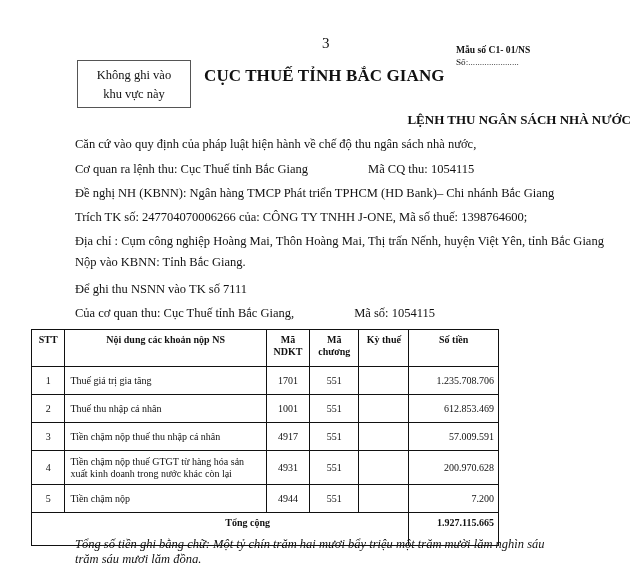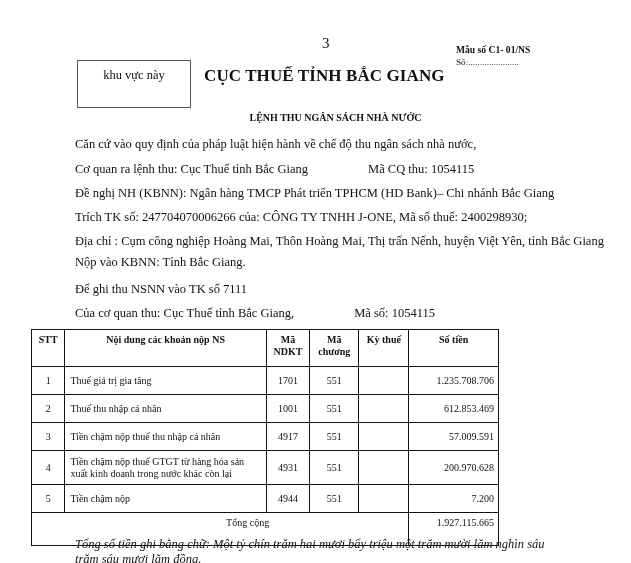--- a/index.html
+++ b/index.html
@@ -3,59 +3,60 @@
 <meta charset="utf-8">
 <style>
   html, body { margin:0; padding:0; background:#ffffff; }
   body { width:631px; height:563px; position:relative; overflow:hidden; font-family:"Liberation Serif", serif; color:#111; }
   .abs { position:absolute; }
   .page-num { left:322px; top:35px; font-size:15px; }
   .nowrite-box { left:77px; top:60px; width:114px; height:48px; border:1px solid #555; text-align:center; font-size:12.5px; line-height:19px; padding-top:5px; box-sizing:border-box; }
   .agency { left:204px; top:66px; font-size:17px; font-weight:bold; letter-spacing:0.1px; }
   .form-block { left:456px; top:44px; width:198px; text-align:left; font-family:Liberation Serif, serif; font-size:9.2px; line-height:12px; }
   .form-block .form-code { font-weight:bold; font-size:9.6px; }
-  .doc-title { left:0; width:631px; top:112px; text-align:center; font-size:10px; font-weight:bold; padding-left:40px; box-sizing:border-box; }
+  .doc-title { left:0; width:631px; top:112px; text-align:right; font-size:13px; font-weight:bold; padding-left:40px; box-sizing:border-box; }
   .line { left:75px; font-size:12.5px; white-space:nowrap; }
   .line .gap { display:inline-block; }
   table.tax { position:absolute; left:31px; top:329px; width:468px; border-collapse:collapse; font-size:10px; }
   table.tax td, table.tax th { border:1px solid #111; padding:0 5px; vertical-align:middle; }
   table.tax th { font-weight:bold; height:32px; vertical-align:top; padding-top:4px; text-align:center; line-height:12px; }
   table.tax td { height:27px; }
   table.tax tr.tall td { height:33px; }
   table.tax td.c { text-align:center; }
   table.tax td.r { text-align:right; padding-right:4px; }
-  table.tax tr.total td { font-weight:normal; height:28px; vertical-align:top; padding-top:4px; }
+  table.tax tr.total td { font-weight:bold; height:28px; vertical-align:top; padding-top:4px; }
   .words { left:75px; top:537px; width:490px; font-size:12.5px; font-style:italic; line-height:15px; }
 </style>
 </head>
 <body>
 
 <div class="abs page-num">3</div>
 
 <div class="abs nowrite-box">
+  <div>Không ghi vào</div>
   <div>khu vực này</div>
 </div>
 
 <div class="abs agency">CỤC THUẾ TỈNH BẮC GIANG</div>
 
 <div class="abs form-block">
   <div class="form-code">Mẫu số C1- 01/NS</div>
   <div>Số:......................</div>
 </div>
 
 <div class="abs doc-title">LỆNH THU NGÂN SÁCH NHÀ NƯỚC</div>
 
 <div class="abs line" style="top:137px;">Căn cứ vào quy định của pháp luật  hiện hành về chế độ thu ngân sách nhà nước,</div>
 
 <div class="abs line" style="top:162px;">
   <span>Cơ quan ra lệnh thu: Cục Thuế tỉnh Bắc Giang</span><span class="gap" style="width:60px;"></span><span>Mã CQ thu: 1054115</span>
 </div>
 
 <div class="abs line" style="top:186px;">Đề nghị NH (KBNN): Ngân hàng TMCP Phát triển TPHCM (HD Bank)– Chi nhánh Bắc Giang</div>
-<div class="abs line" style="top:210px;">Trích TK số: 247704070006266 của: CÔNG TY TNHH J-ONE, Mã số thuế: 2400298930;</div>
+<div class="abs line" style="top:210px;">Trích TK số: 247704070006266 của: CÔNG TY TNHH J-ONE, Mã số thuế: 1398764600;</div>
 <div class="abs line" style="top:234px;">Địa chỉ : Cụm công nghiệp Hoàng Mai, Thôn Hoàng Mai, Thị trấn Nếnh, huyện Việt Yên, tỉnh Bắc Giang</div>
 <div class="abs line" style="top:255px;">Nộp vào KBNN: Tỉnh Bắc Giang.</div>
 <div class="abs line" style="top:282px;">Để ghi thu NSNN vào TK số 7111</div>
 
 <div class="abs line" style="top:306px;">
   <span>Của cơ quan thu: Cục Thuế tỉnh Bắc Giang,</span><span class="gap" style="width:60px;"></span><span>Mã số: 1054115</span>
 </div>
 
 <table class="tax">
   <colgroup>

